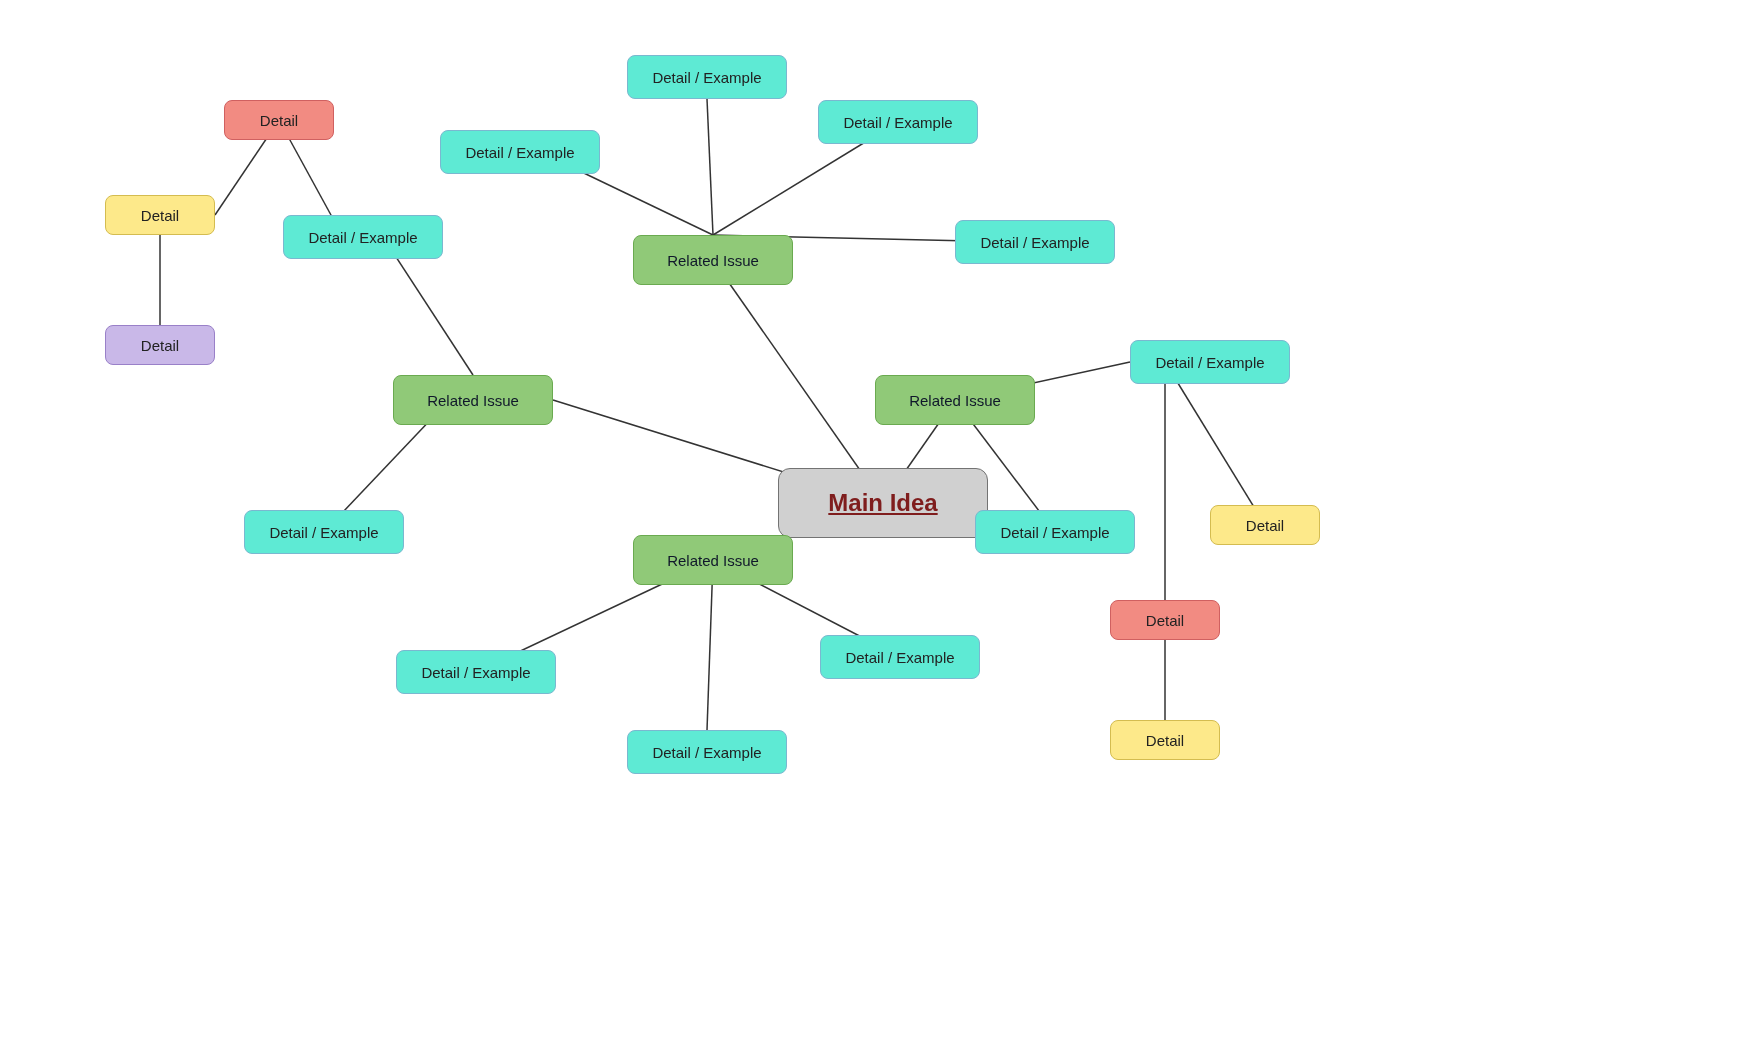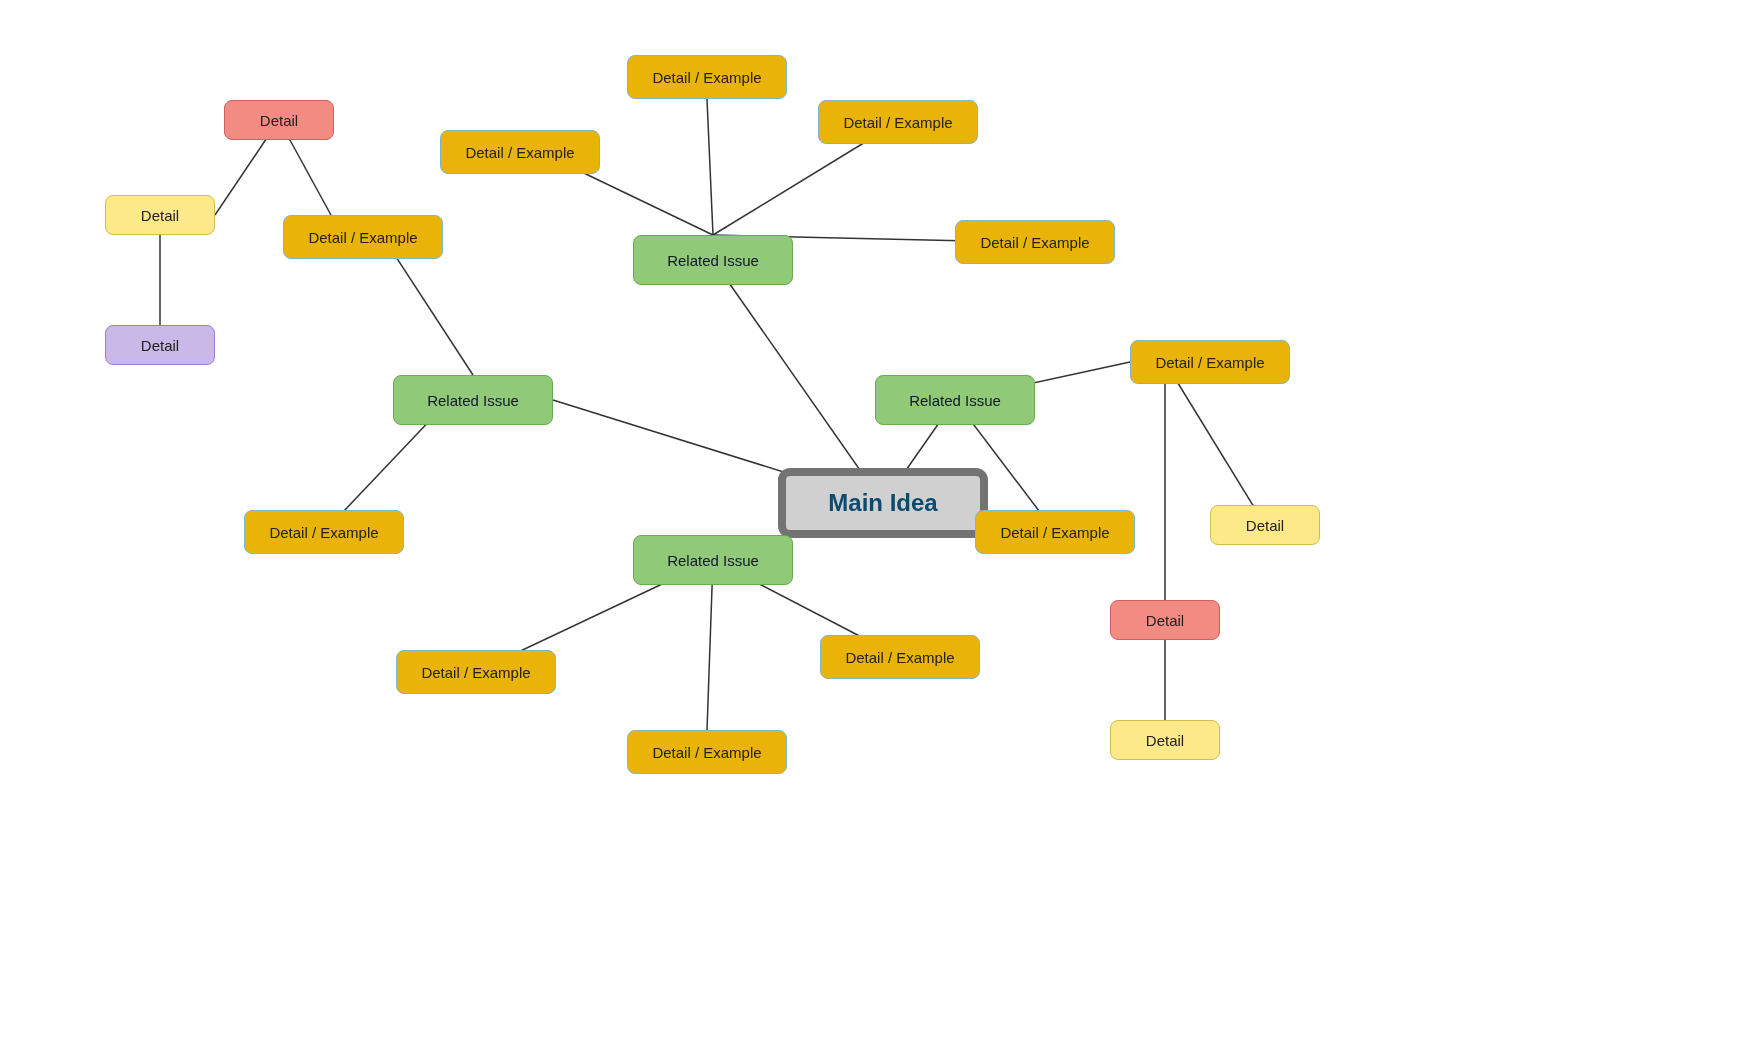--- a/index.html
+++ b/index.html
@@ -29,37 +29,38 @@
       justify-content: center;
       border-radius: 8px;
       font-size: 15px;
       font-weight: 500;
       text-align: center;
       white-space: nowrap;
       cursor: pointer;
     }
     .node-main {
       background: #d0d0d0;
-      border: 8px solid #737373;
+      border: 1px solid #737373;
       border-radius: 12px;
       font-size: 24px;
       font-weight: 700;
-      color: #0c4a6e;
+      color: #7f1d1d;
       width: 210px;
       height: 70px;
+      text-decoration: underline;
     }
     .node-related {
       background: #90c978;
       border: 1.5px solid #6aaa50;
       color: #0f172a;
       width: 160px;
       height: 50px;
     }
     .node-detail-blue {
-      background: #eab308;
+      background: #5eead4;
       border: 1.5px solid #7ab8d0;
       color: #222;
       width: 160px;
       height: 44px;
     }
     .node-detail-red {
       background: #f28b82;
       border: 1.5px solid #d06060;
       color: #222;
       width: 110px;

